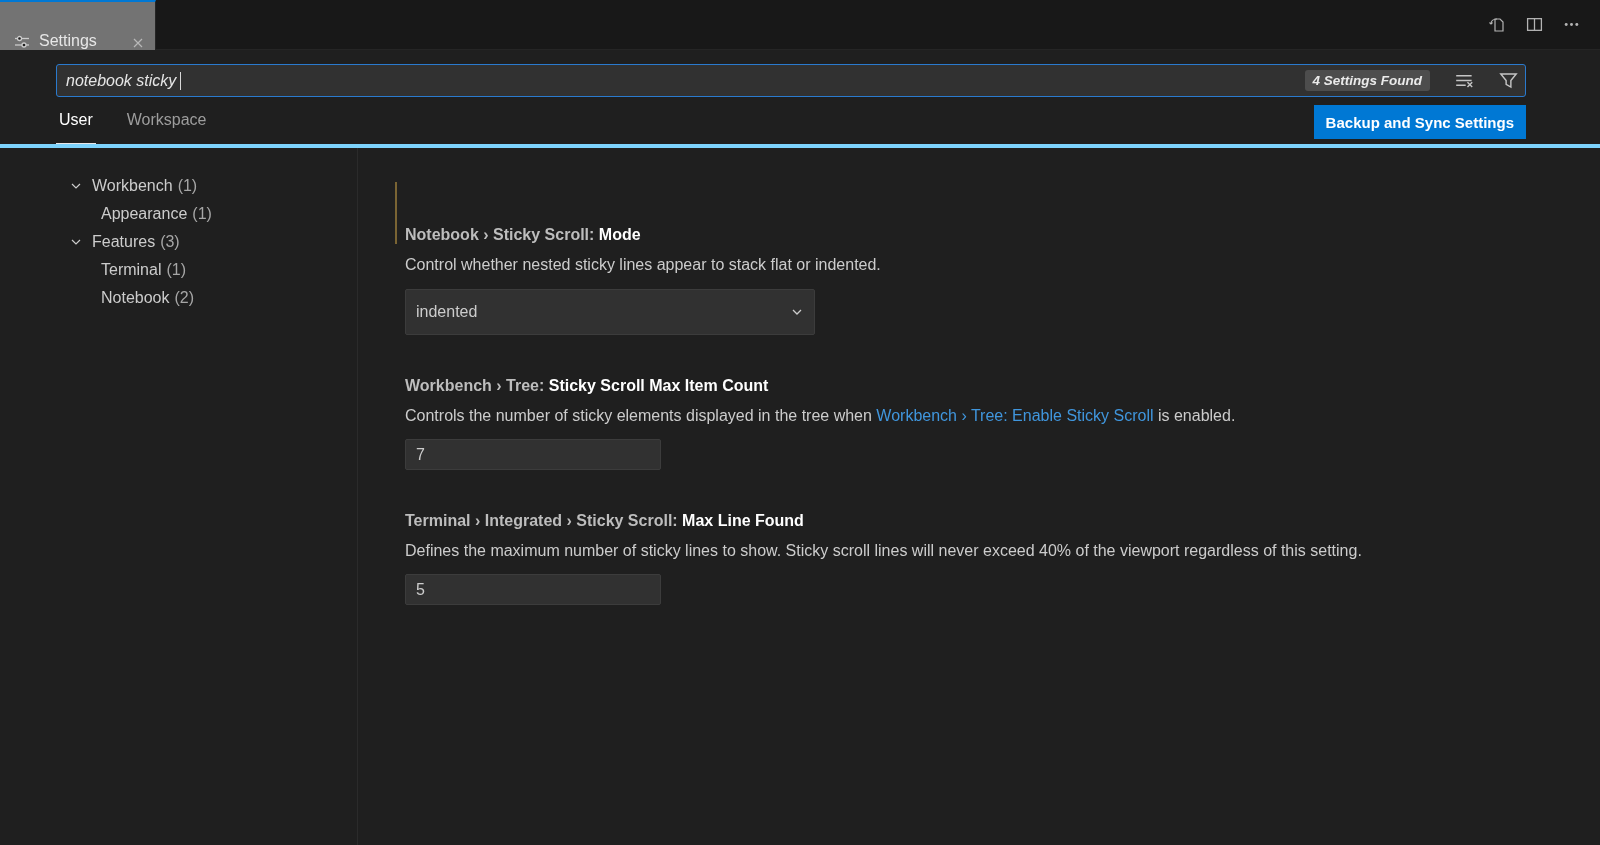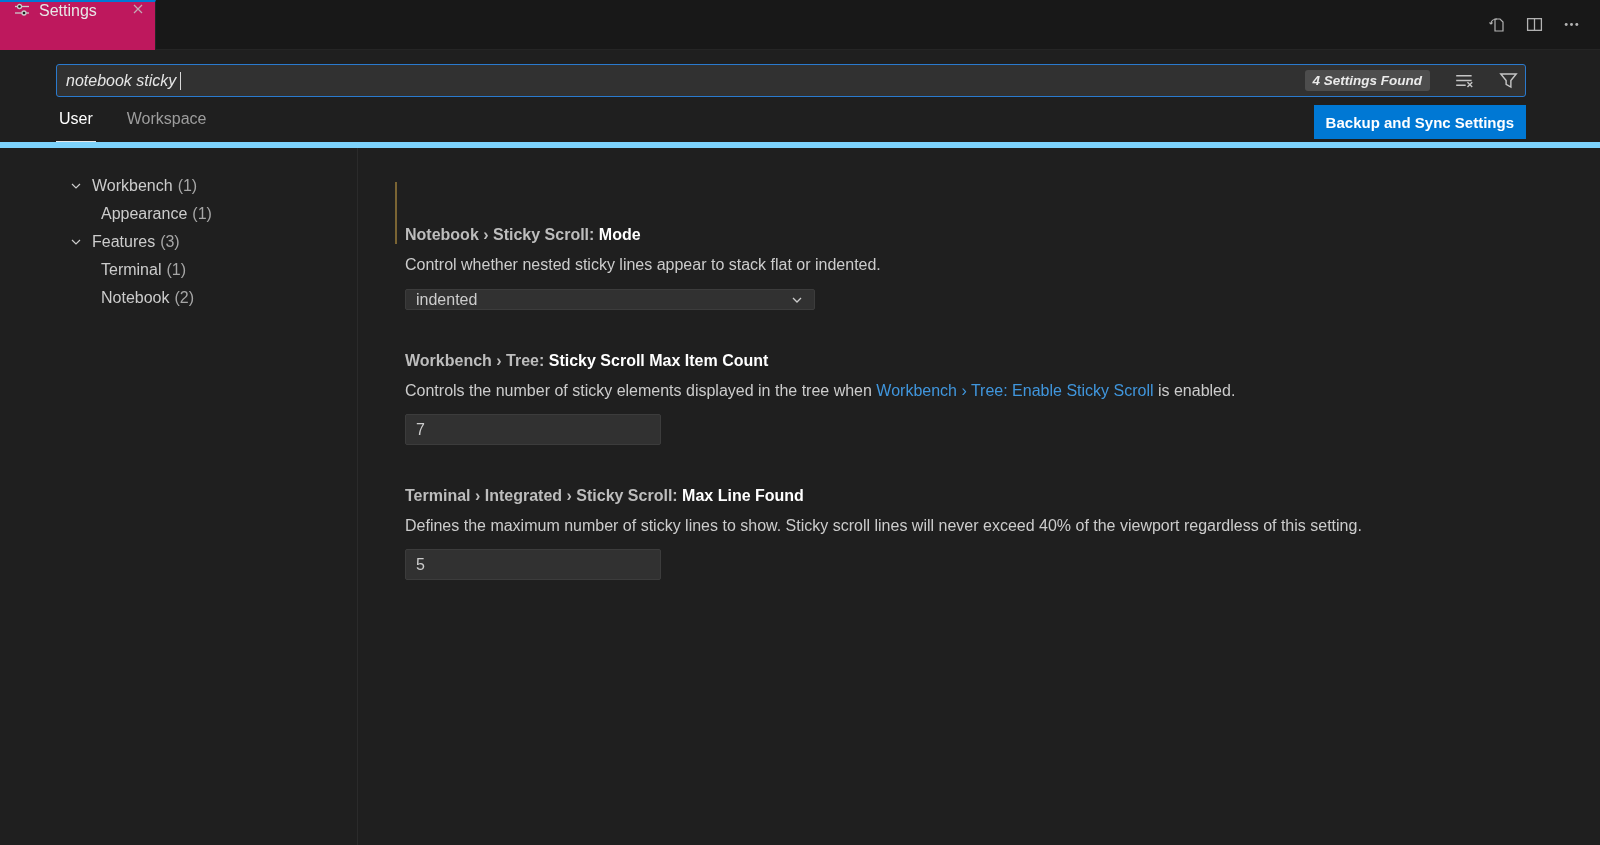--- a/index.html
+++ b/index.html
@@ -11,24 +11,24 @@
     font-size:16px;
   }
   svg { display:block; }
 
   
   .tabbar {
     height:50px; background:#181818; border-bottom:1px solid #252525;
     display:flex; align-items:stretch;
   }
   .tab {
-    width:156px; background:#be185d;
+    width:156px; background:#737373;
     border-top:2px solid #0078d4; border-right:1px solid #252525;
     margin-bottom:-1px;
-    display:flex; align-items:flex-start; gap:9px; padding:0 10px 0 14px;
+    display:flex; align-items:flex-end; gap:9px; padding:0 10px 0 14px;
     cursor:pointer;
   }
   .tab-title { color:#e7e7e7; font-size:16px; }
   .tab-close { margin-left:auto; opacity:.85; cursor:pointer; }
   .editor-actions {
     margin-left:auto; display:flex; align-items:center; gap:20px; padding-right:20px;
   }
   .editor-actions .act { cursor:pointer; opacity:.9; }
 
   
@@ -43,21 +43,21 @@
   .search-right { margin-left:auto; display:flex; align-items:center; gap:25px; }
   .results-badge {
     background:#4d4d4d; color:#eaeaea; font-size:13.5px; font-weight:600;
     padding:3px 8px; border-radius:3px; white-space:nowrap;
   }
   .search-icon-btn { cursor:pointer; }
 
   
   .scope-row {
     display:flex; align-items:stretch; height:51px;
-    padding:0 74px 0 56px; border-bottom:6px solid #7dd3fc;
+    padding:0 74px 0 56px; border-bottom:4px solid #7dd3fc;
   }
   .scope-tab {
     display:flex; align-items:center; margin-right:28px; padding:0 3px;
     color:#9d9d9d; cursor:pointer; border-bottom:1px solid transparent;
   }
   .scope-tab.active { color:#ffffff; border-bottom-color:#e7e7e7; }
   .backup-btn {
     margin-left:auto; margin-top:8px; height:34px;
     background:#0078d4; color:#ffffff; border:none; border-radius:0;
     font-family:inherit; font-size:15px; font-weight:600; padding:0 12px; cursor:pointer;
@@ -84,21 +84,21 @@
   .setting-title .lbl { color:#ffffff; font-weight:700; }
   .setting-desc { margin-top:10px; color:#cccccc; line-height:22px; }
   .setting-link { color:#4096dd; cursor:pointer; }
   .check-row { display:flex; align-items:center; gap:14px; margin-top:9px; }
   .checkbox {
     width:20px; height:20px; flex:none; background:#313131;
     border:1px solid #5a5a5a; border-radius:4px;
     display:flex; align-items:center; justify-content:center; cursor:pointer;
   }
   .select-control {
-    margin-top:13px; width:410px; height:21px;
+    margin-top:13px; width:410px; height:46px;
     background:#313131; border:1px solid #3c3c3c; border-radius:2px;
     display:flex; align-items:center; justify-content:space-between;
     padding:0 9px 0 10px; color:#cccccc; cursor:pointer;
   }
   .number-input {
     margin-top:12px; display:block; width:256px; height:31px;
     background:#313131; border:1px solid #3c3c3c; border-radius:2px;
     color:#cccccc; font-family:inherit; font-size:16px; padding:0 10px;
   }
 </style>

